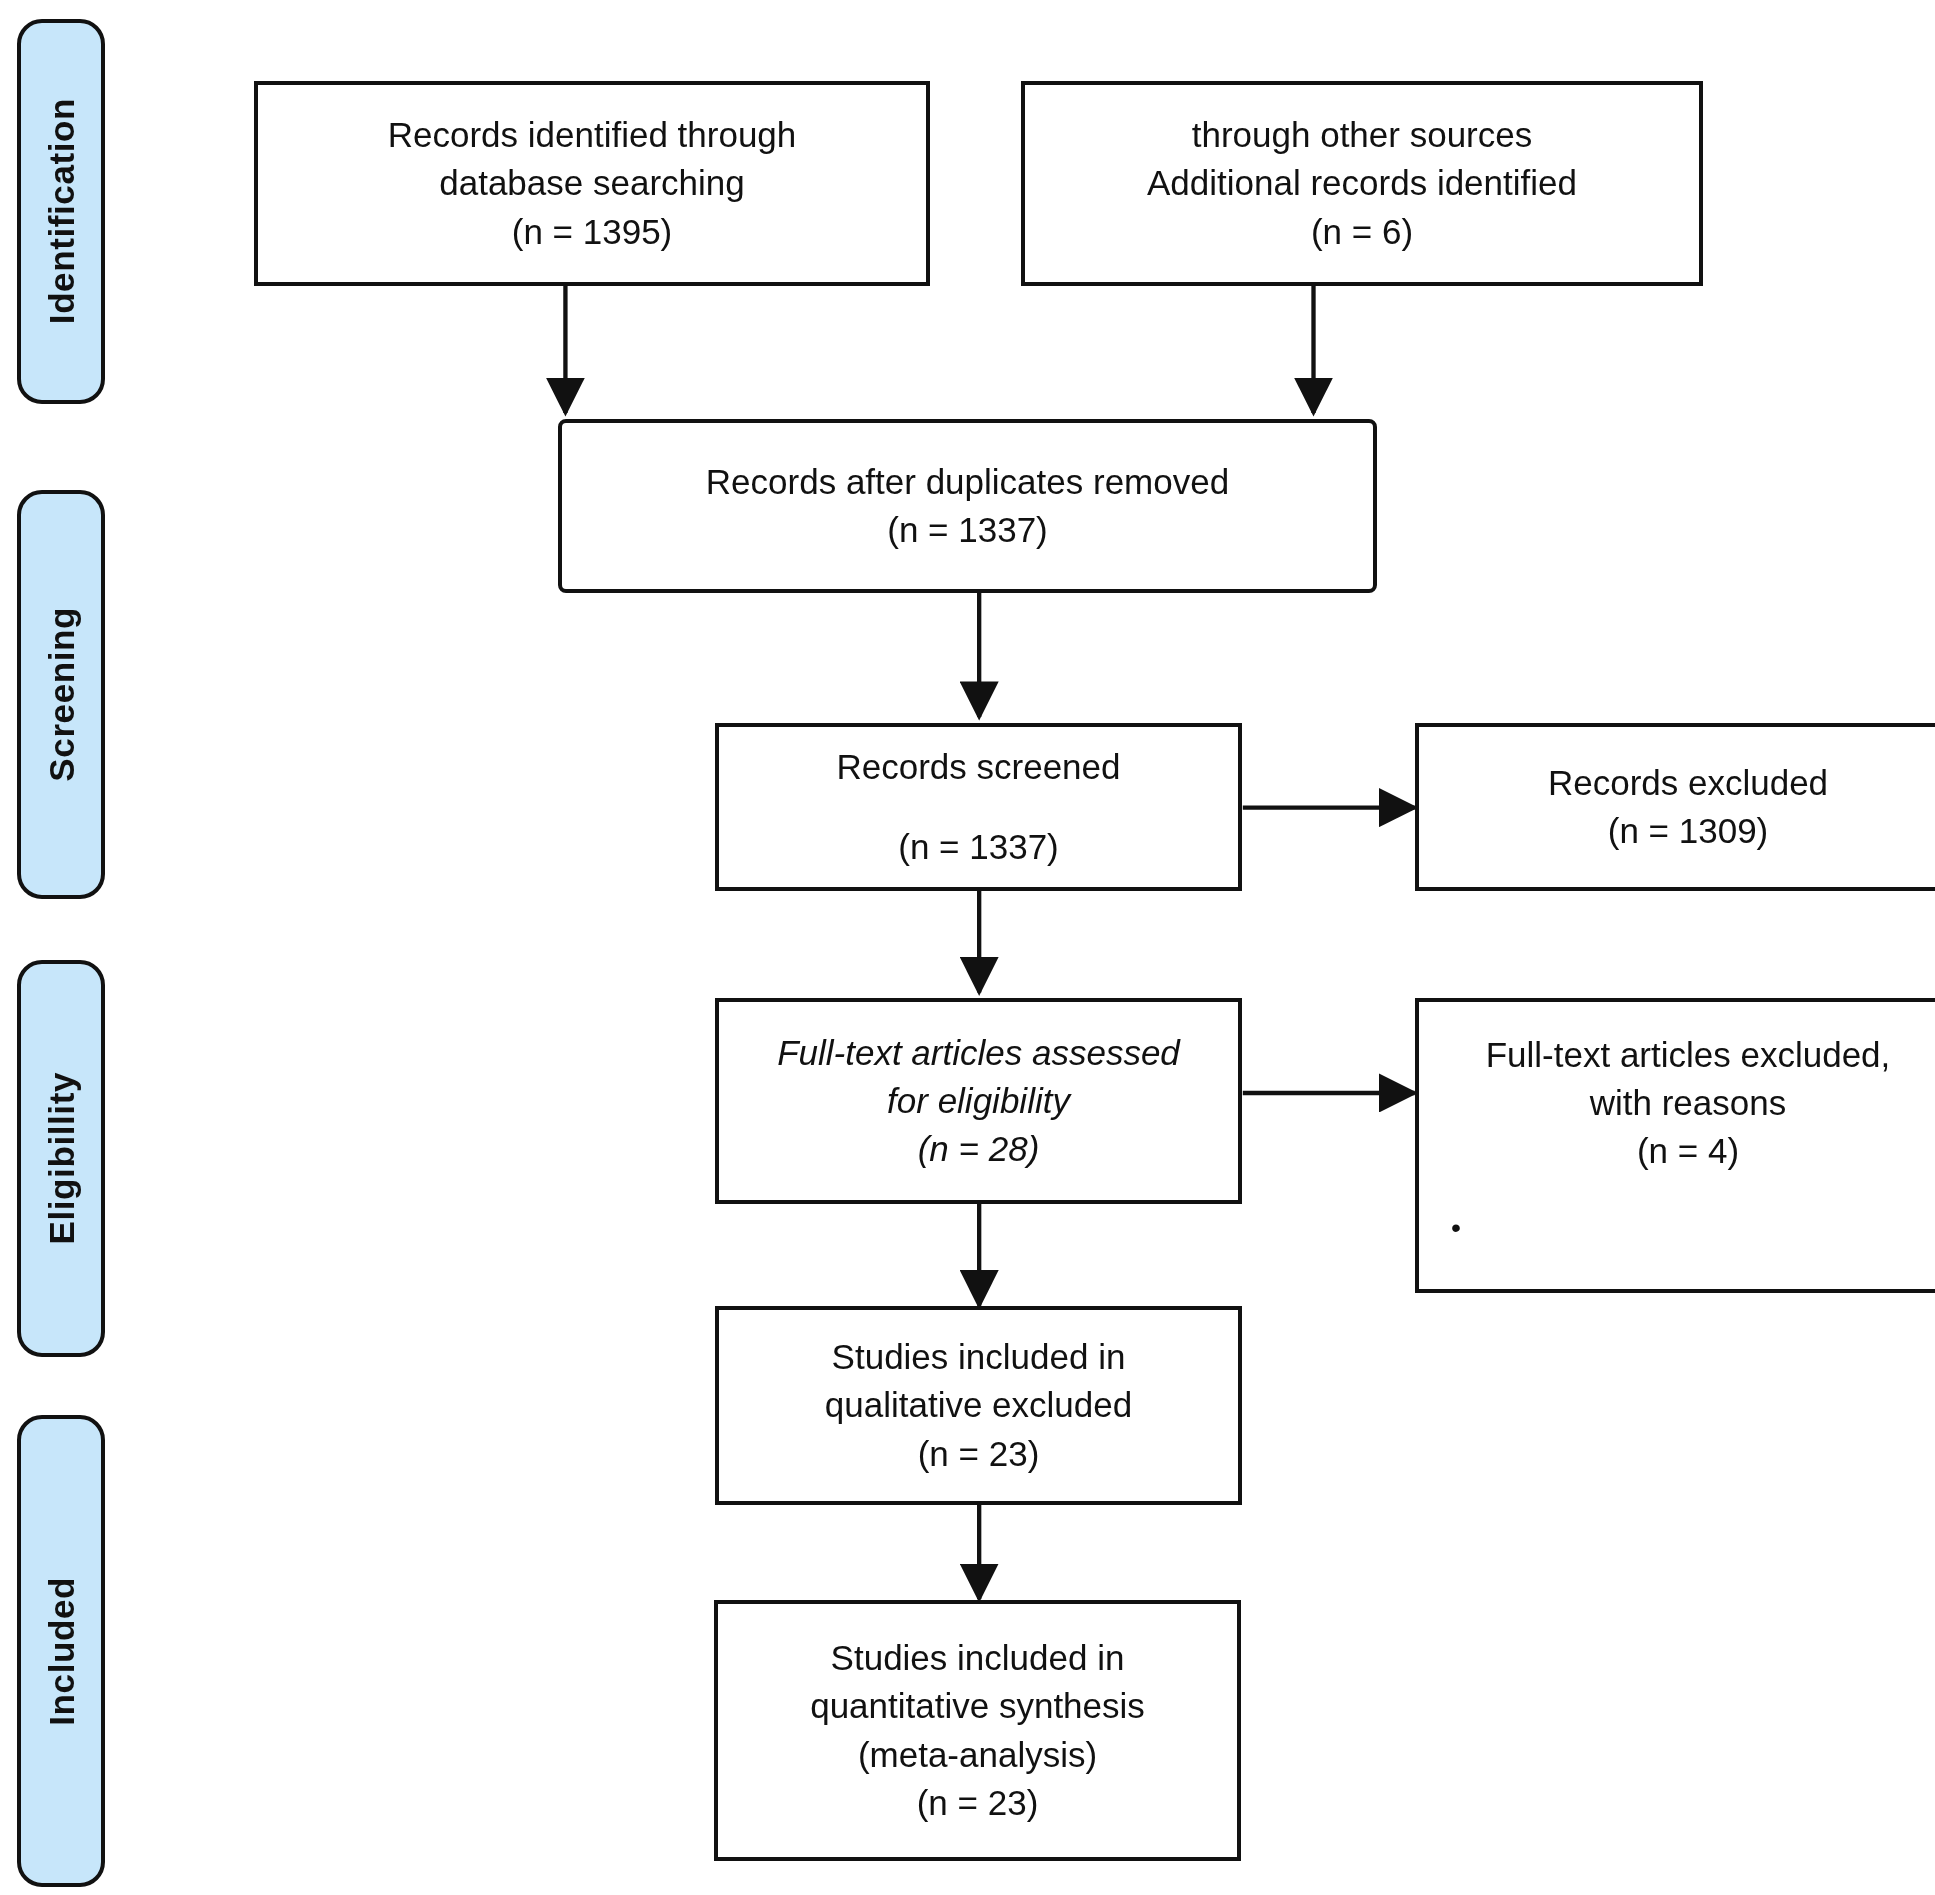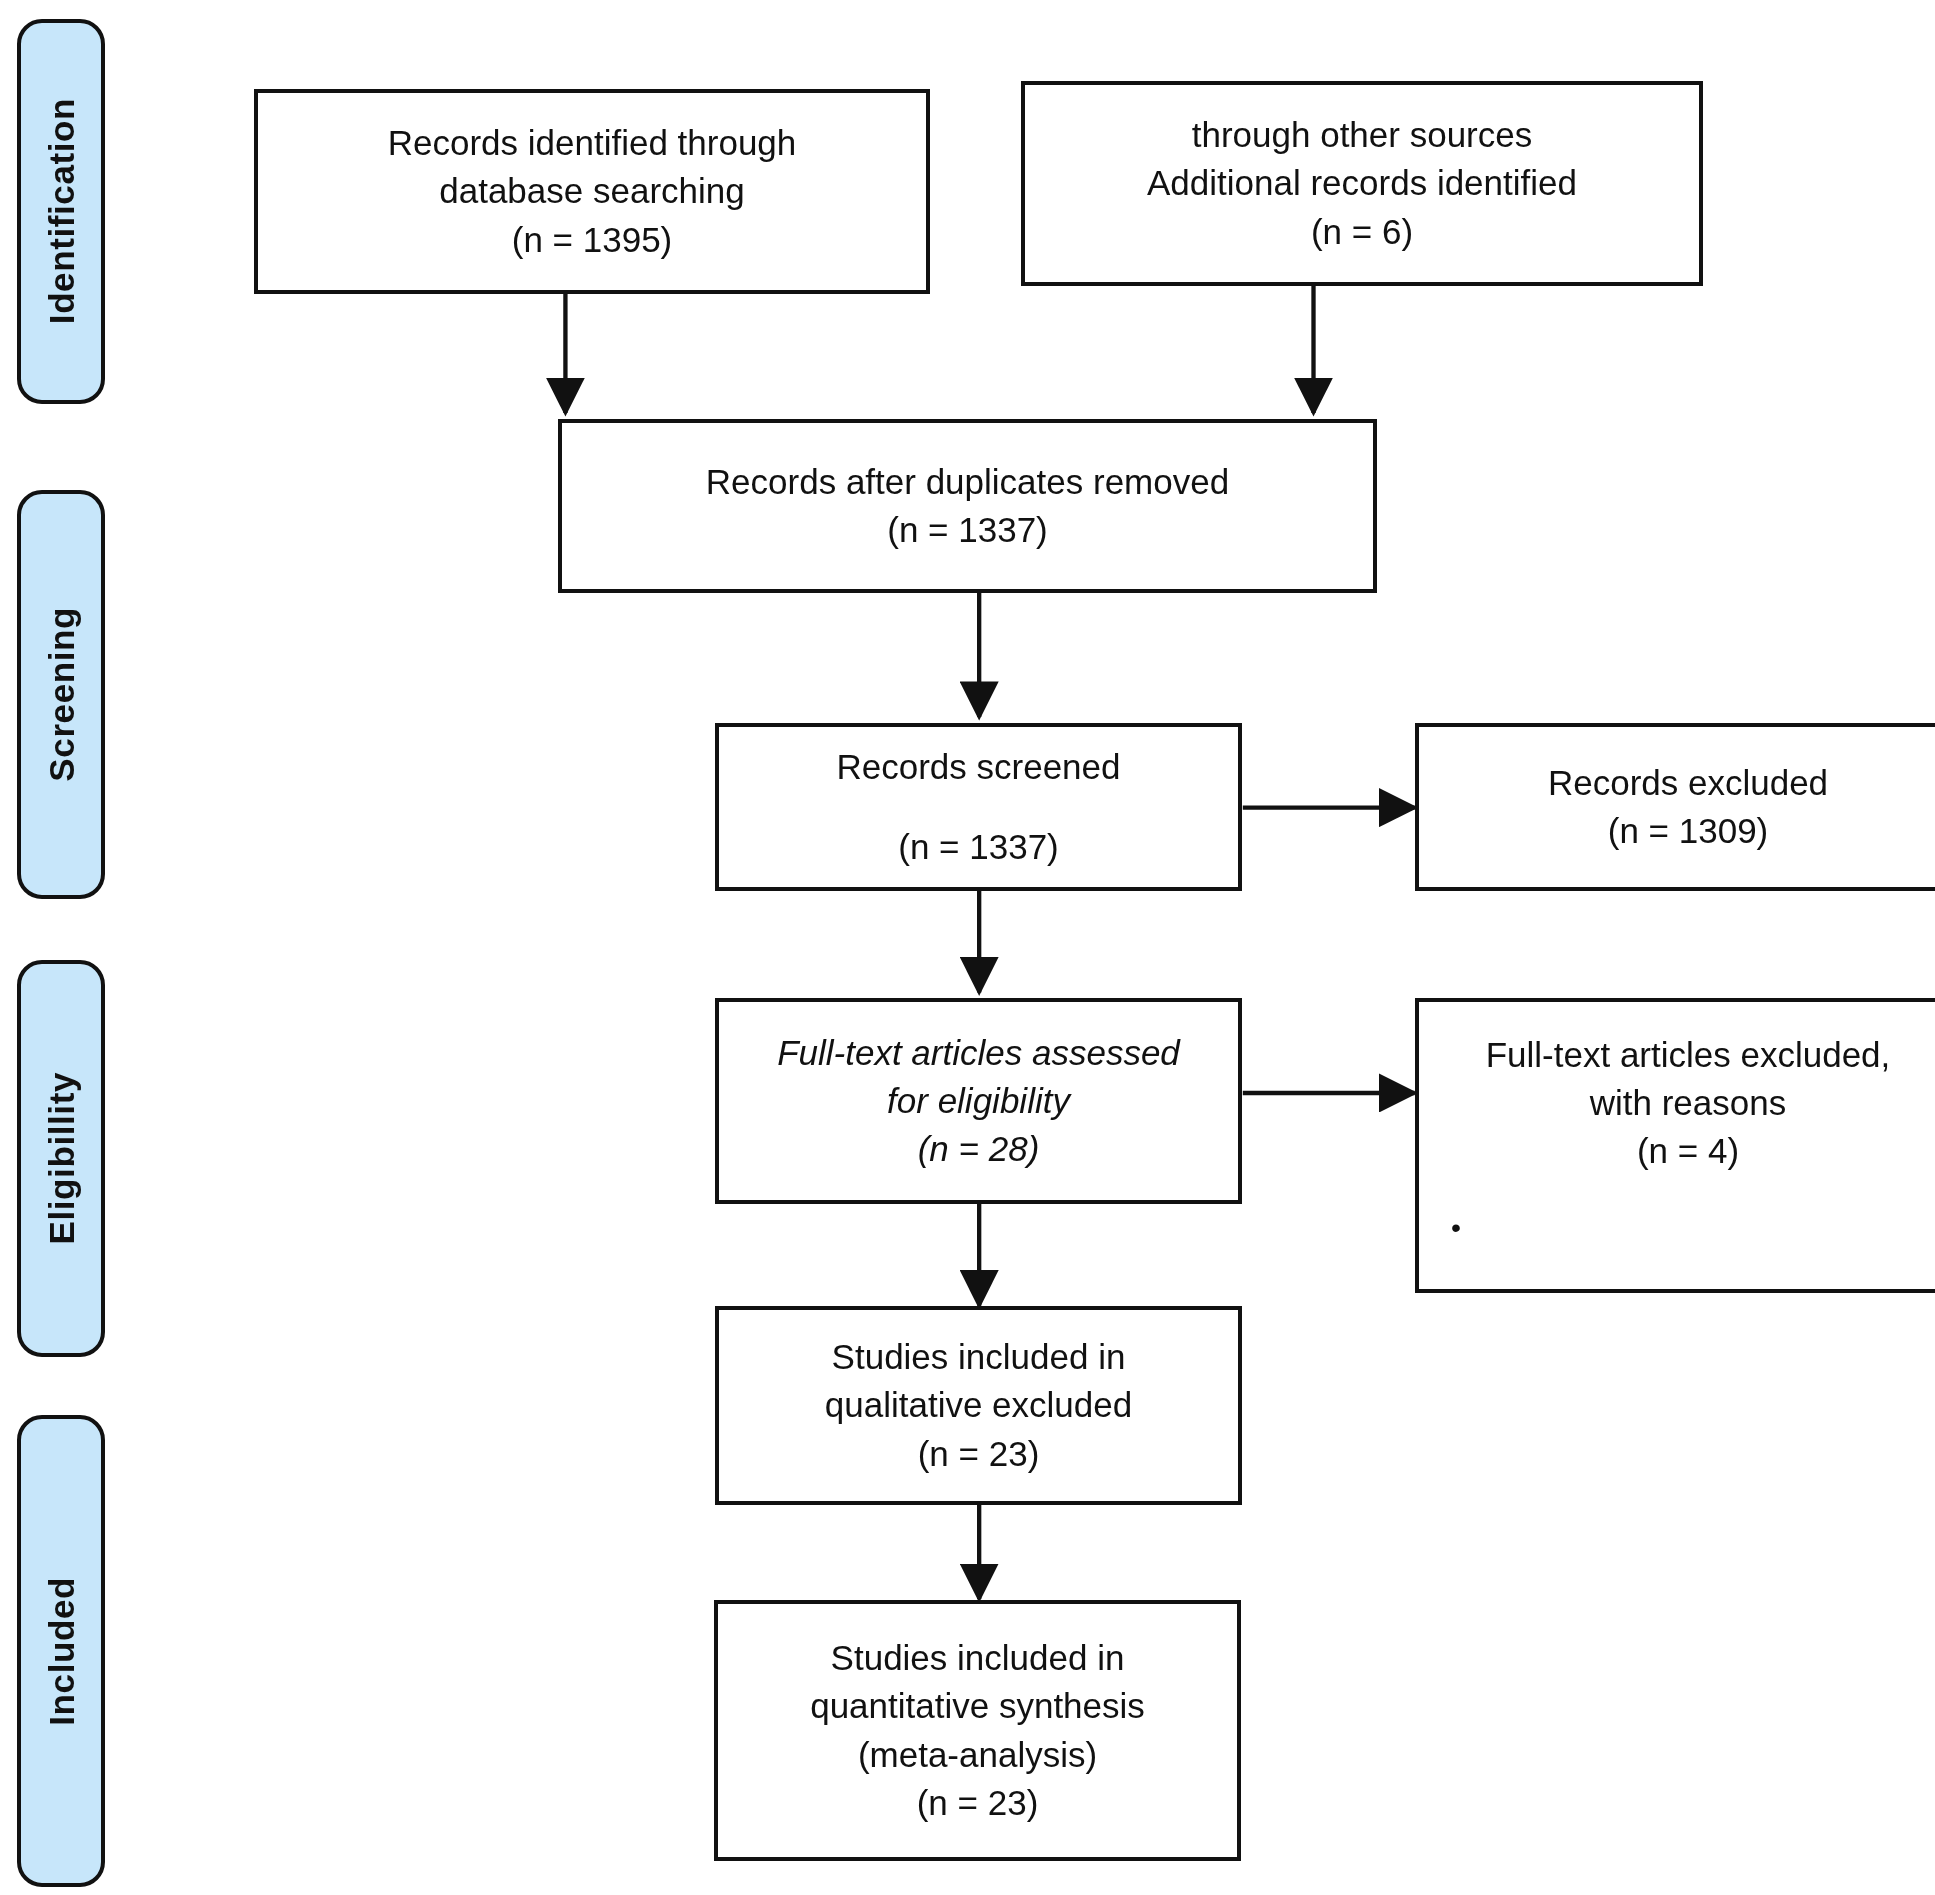--- a/index.html
+++ b/index.html
@@ -137,33 +137,33 @@
   </div>
 
   <div class="stage-pill" style="left:17.4px; top:960px; width:88px; height:397px;">
     <span class="stage-label">Eligibillity</span>
   </div>
 
   <div class="stage-pill" style="left:17.4px; top:1415px; width:88px; height:472px;">
     <span class="stage-label">Included</span>
   </div>
 
-  <div class="flow-box" style="left:254px; top:81px; width:676px; height:205px;margin-top:8px;">
+  <div class="flow-box" style="left:254px; top:81px; width:676px; height:205px;">
     <div class="box-line">Records identified through</div>
     <div class="box-line">database searching</div>
     <div class="box-line">(n = 1395)</div>
   </div>
 
   <div class="flow-box" style="left:1021px; top:81px; width:682px; height:205px;">
     <div class="box-line">through other sources</div>
     <div class="box-line">Additional records identified</div>
     <div class="box-line">(n = 6)</div>
   </div>
 
-  <div class="flow-box" style="left:558px; top:419px; width:819px; height:174px;">
+  <div class="flow-box" style="left:558px; top:419px; width:819px; height:174px;border-radius:8px;">
     <div class="box-line">Records after duplicates removed</div>
     <div class="box-line">(n = 1337)</div>
   </div>
 
   <div class="flow-box" style="left:715px; top:723px; width:527px; height:168px;gap:31px;">
     <div class="box-line">Records screened</div>
     <div class="box-line">(n = 1337)</div>
   </div>
 
   <div class="flow-box" style="left:1415px; top:723px; width:546px; height:168px;">

